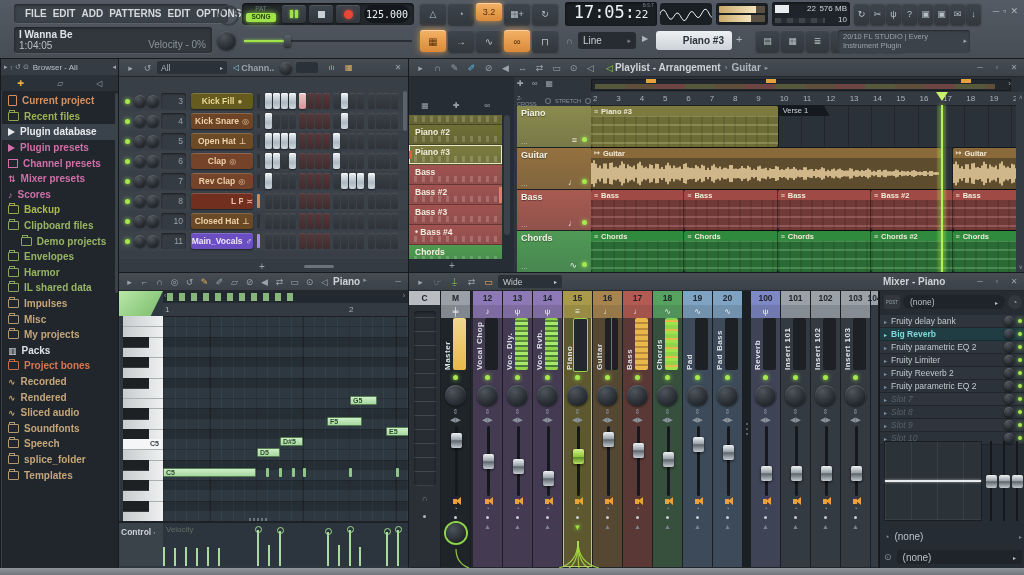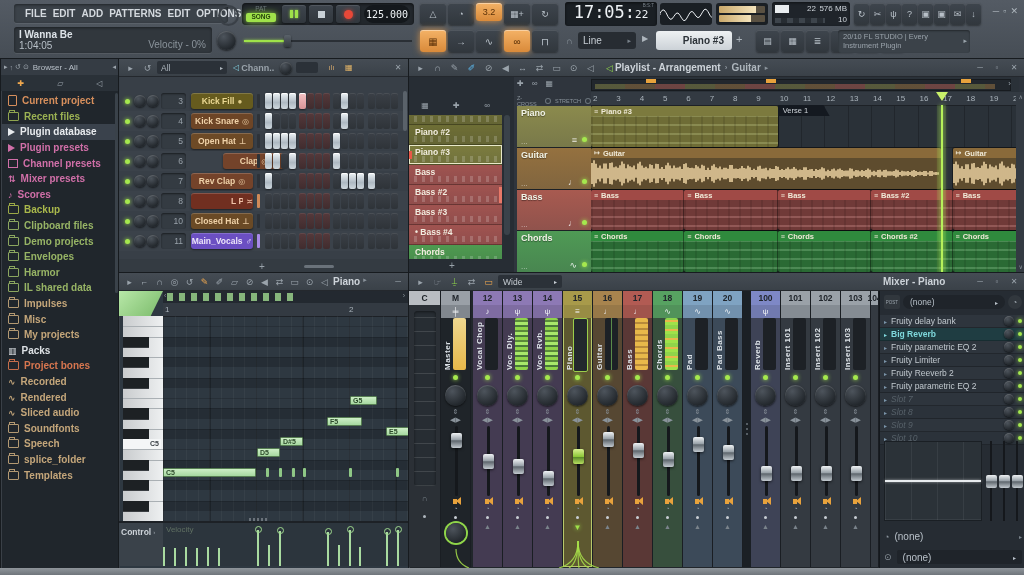--- a/index.html
+++ b/index.html
@@ -227,21 +227,21 @@
           <div>Scores</div>
         </div>
         <div class="bitem" style="color: rgb(169, 184, 75);">
           <span class="ic-folder"></span>
           <div>Backup</div>
         </div>
         <div class="bitem" style="color: rgb(151, 180, 101);">
           <span class="ic-folder"></span>
           <div>Clipboard files</div>
         </div>
-        <div class="bitem" style="color: rgb(151, 180, 101);">
+        <div class="bitem" style="color: rgb(151, 180, 101); justify-content: center;">
           <span class="ic-folder"></span>
           <div>Demo projects</div>
         </div>
         <div class="bitem" style="color: rgb(151, 180, 101);">
           <span class="ic-folder"></span>
           <div>Envelopes</div>
         </div>
         <div class="bitem" style="color: rgb(151, 180, 101);">
           <span class="ic-folder"></span>
           <div>Harmor</div>
@@ -399,21 +399,21 @@
           <div class="step st0" style="left: 248.6px;"></div>
           <div class="step st0" style="left: 256.5px;"></div>
           <div class="step st0" style="left: 264.4px;"></div>
           <div class="step st0" style="left: 272.3px;"></div>
         </div>
         <div class="chrow" style="top: 74px; background: rgb(59, 66, 74);">
           <span class="led-green" style="position: absolute; left: 6px; top: 8px; width: 5px; height: 5px;"></span>
           <span class="knob" style="position: absolute; left: 15px; top: 4px; width: 12px; height: 12px;"></span>
           <span class="knob" style="position: absolute; left: 28px; top: 4px; width: 12px; height: 12px;"></span>
           <div class="numbox">6</div>
-          <div class="chname" style="color: rgb(240, 210, 168); background: rgb(116, 67, 42); margin-left: 32px;">
+          <div class="chname" style="color: rgb(240, 210, 168); background: rgb(116, 67, 42);">
             <div style="overflow: hidden; white-space: nowrap;">Clap</div>
             <div style="font-size: 8px; opacity: 0.9;">◎</div>
           </div>
           <div style="position: absolute; left: 138px; top: 3px; width: 3px; height: 14px; border-radius: 1px; background: rgb(45, 50, 56);"></div>
           <div class="step st1" style="left: 146px;"></div>
           <div class="step st1" style="left: 153.9px;"></div>
           <div class="step st0" style="left: 161.8px;"></div>
           <div class="step st1" style="left: 169.7px;"></div>
           <div class="step stm" style="left: 180.2px;"></div>
           <div class="step stm" style="left: 188.1px;"></div>

